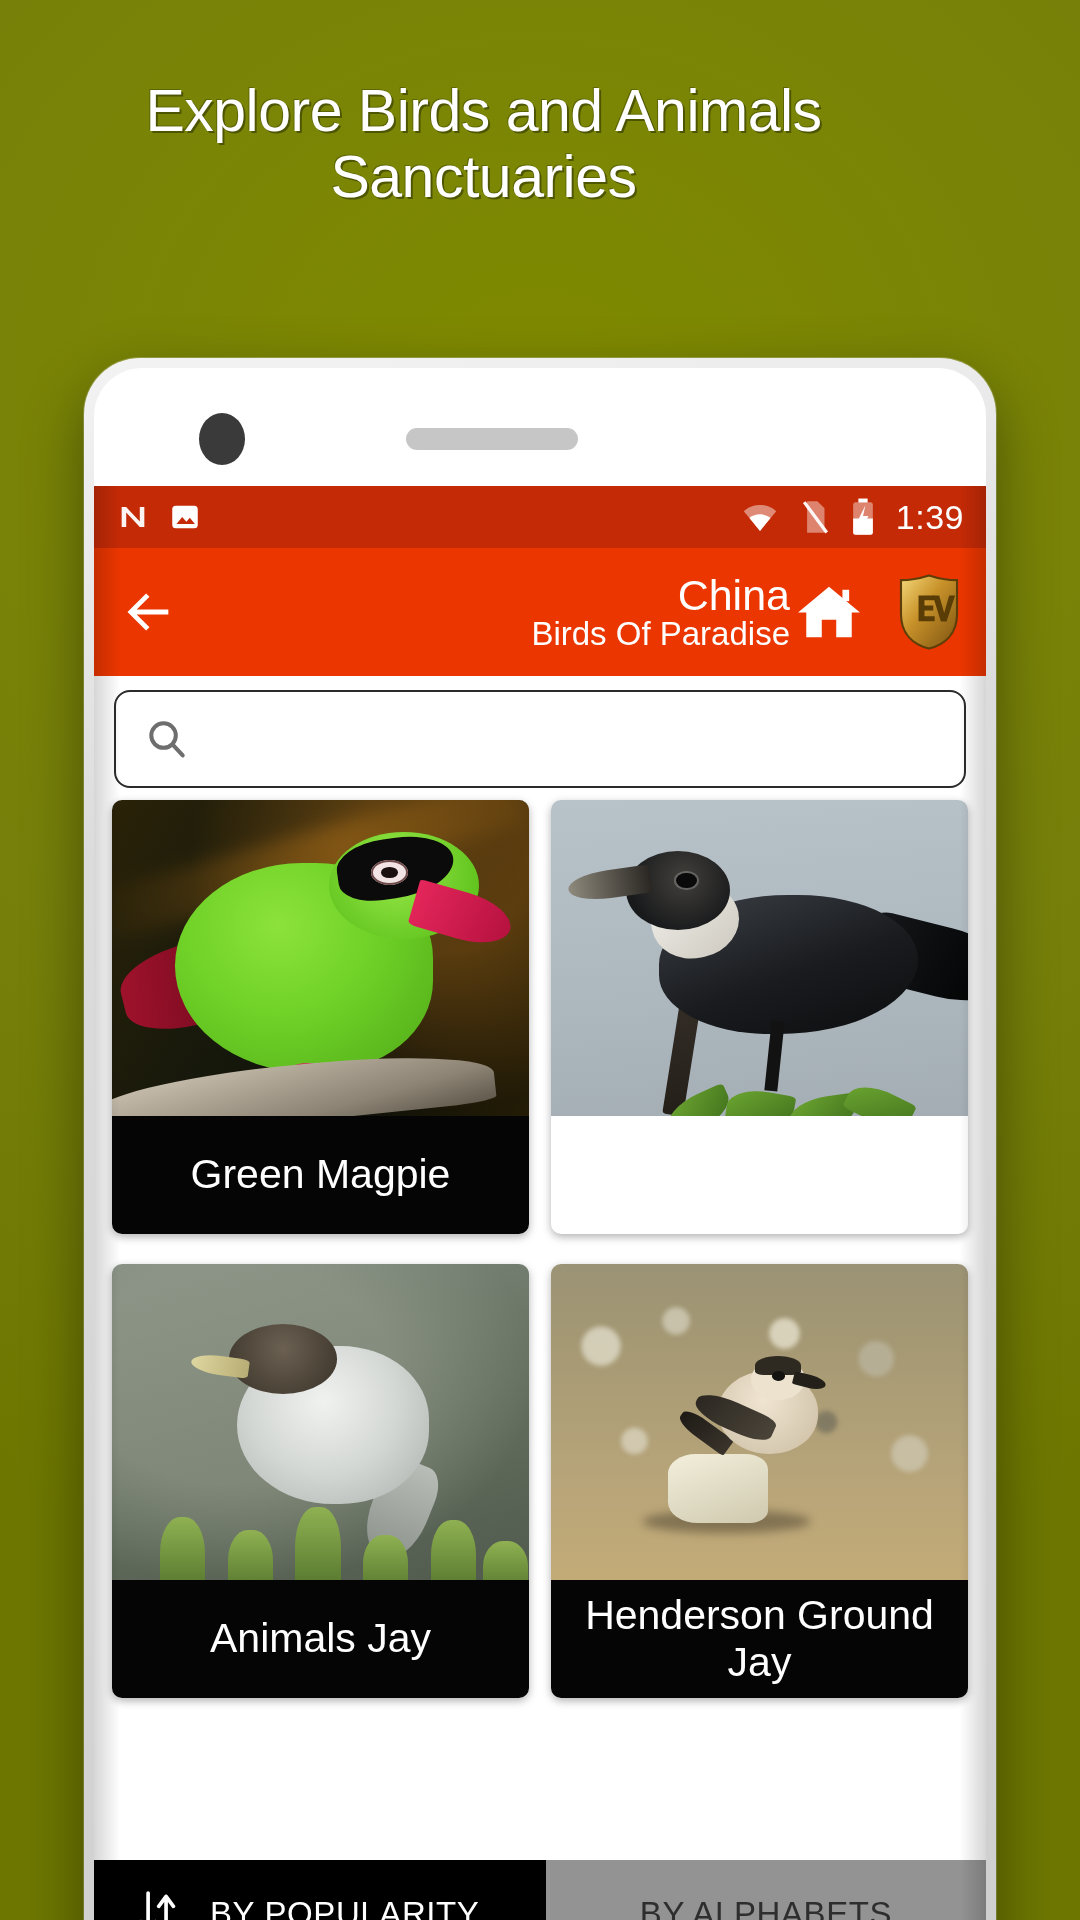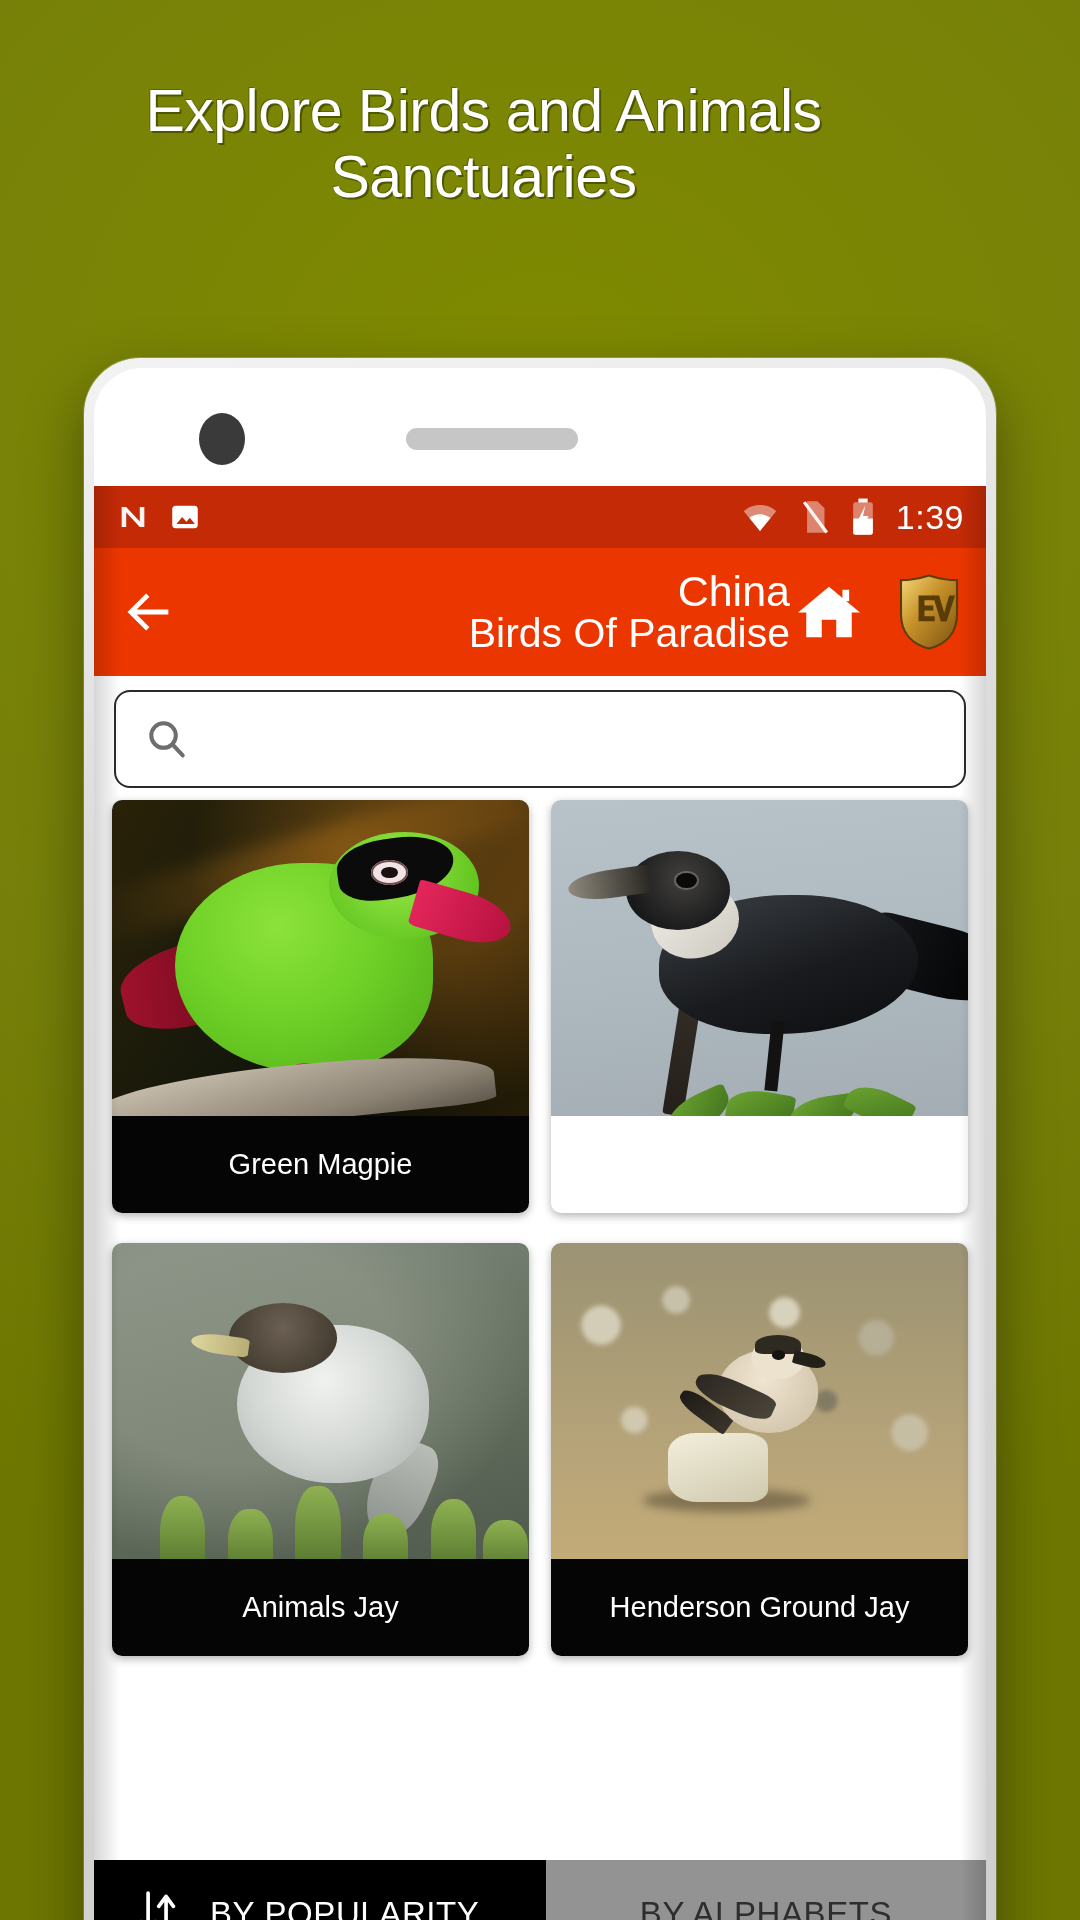--- a/index.html
+++ b/index.html
@@ -65,21 +65,21 @@
   .sb-clock { font-size:34px; font-weight:500; letter-spacing:.5px; }
 
   
   .appbar {
     height:128px; background:#eb3600;
     display:flex; align-items:center; padding:0 26px; position:relative;
   }
   .back-arrow { width:58px; height:58px; flex:none; }
   .title-wrap { flex:1; text-align:right; padding-right:4px; margin-left:-10px; }
   .app-title { color:#fff; font-size:43px; line-height:1.0; font-weight:400; }
-  .app-sub   { color:#fff; font-size:41px; line-height:1.0; font-weight:400; }
+  .app-sub   { color:#fff; font-size:33px; line-height:1.0; font-weight:400; }
   .home-icon { width:70px; height:62px; flex:none; margin-right:34px; }
   .ev-logo   { width:62px; height:76px; flex:none; }
 
   
   .searchwrap { padding:14px 20px 0 20px; background:#fff; }
   .searchbar {
     height:98px; border:2px solid #2b2b2b; border-radius:16px;
     display:flex; align-items:center; padding:0 28px; background:#fff;
   }
   .search-glyph { width:46px; height:46px; }
@@ -96,22 +96,22 @@
     background:#fff;
   }
   .card {
     background:#fff; border-radius:10px;
     box-shadow:0 3px 9px rgba(0,0,0,.30);
     overflow:hidden;
   }
   .card-img { height:316px; width:100%; position:relative; overflow:hidden; }
   .card-label {
     background:#050505; color:#ffffff;
-    height:97px; display:flex; align-items:center; justify-content:center;
-    font-size:29px; text-align:center; padding:0 10px; line-height:1.15;
+    height:118px; display:flex; align-items:center; justify-content:center;
+    font-size:41px; text-align:center; padding:0 10px; line-height:1.15;
   }
 
   
   .art { position:absolute; inset:0; }
 
   
   .gm-bg { position:absolute; inset:0;
     background:
       radial-gradient(circle at 78% 20%, rgba(150,95,20,.55) 0 22%, rgba(0,0,0,0) 60%),
       linear-gradient(120deg,#2a2208 0%, #16180c 42%, #0e1008 70%, #241c06 100%); }

